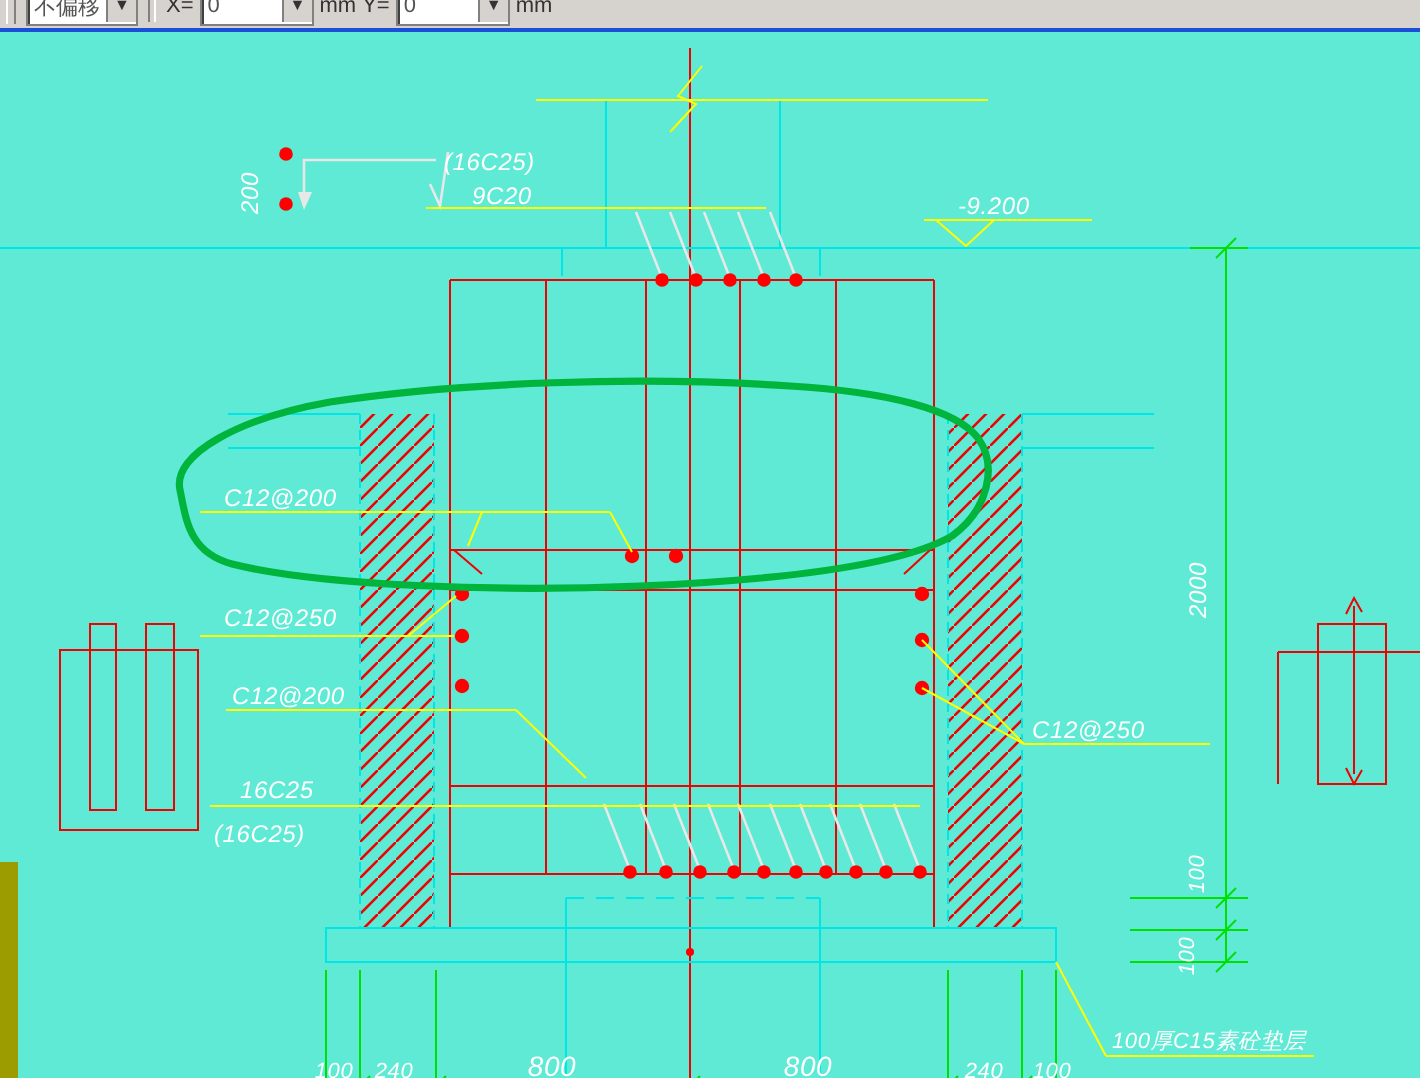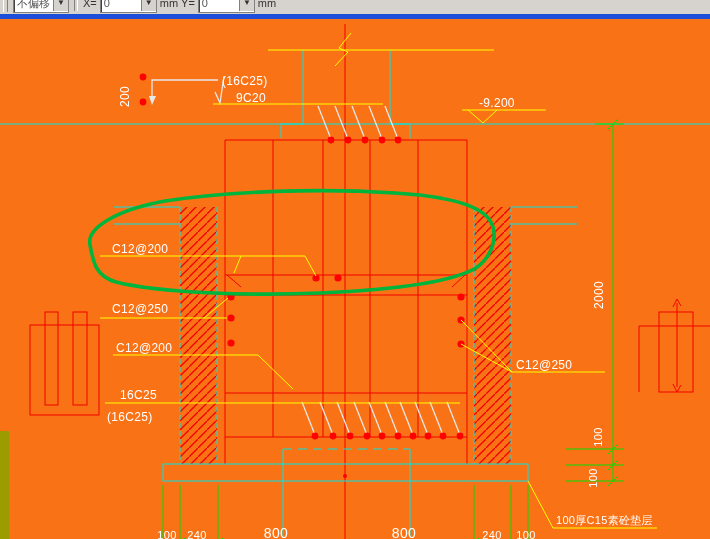--- a/index.html
+++ b/index.html
@@ -1,25 +1,25 @@
 <!DOCTYPE html>
 <html><head>
 <meta charset="utf-8">
 <style>
   html,body{margin:0;padding:0;background:#000;width:710px;height:539px;overflow:hidden;}
   .screen{position:relative;width:710px;height:539px;background:#000;font-family:"Liberation Sans",sans-serif;}
-  .toolbar{position:absolute;left:0;top:0;width:710px;height:14px;background:#d6d3ce;overflow:hidden;border-bottom:5px solid #1d4ed8;z-index:5;}
+  .toolbar{position:absolute;left:0;top:0;width:710px;height:14px;background:#d6d3ce;overflow:hidden;border-bottom:2px solid #1d4ed8;z-index:5;}
   .tb-inner{position:absolute;left:0;top:-8px;height:22px;display:flex;align-items:center;gap:3px;padding-left:3px;}
   .grip{width:3px;height:18px;border-left:1px solid #fff;border-right:1px solid #808080;margin-right:2px;}
   .combo{display:flex;align-items:center;height:18px;background:#fff;border:1px solid #808080;box-shadow:inset 1px 1px 0 #404040;}
   .combo .val{font-size:11px;color:#555;padding:0 3px;white-space:nowrap;}
   .caret{width:14px;height:16px;background:#d6d3ce;border-left:1px solid #808080;color:#333;font-size:8px;line-height:16px;text-align:center;}
   .tlbl{font-size:11px;color:#333;white-space:nowrap;}
   .tsep{width:2px;height:16px;border-left:1px solid #808080;border-right:1px solid #fff;margin:0 2px;}
-  .canvas{position:absolute;left:0;top:14px;width:710px;height:525px;background:#f97316;}
+  .canvas{position:absolute;left:0;top:14px;width:710px;height:525px;background:#5eead4;font-style:italic;}
   svg{display:block;}
   .cy{stroke:#00e5e5;stroke-width:1;fill:none;}
   .cyd{stroke:#00e5e5;stroke-width:1;fill:none;stroke-dasharray:5,3;}
   .rd{stroke:#f00000;stroke-width:1;fill:none;}
   .yl{stroke:#ffff00;stroke-width:1;fill:none;}
   .gr{stroke:#00e000;stroke-width:1;fill:none;}
   .wh{stroke:#e8e8e8;stroke-width:1.3;fill:none;}
   .dot{fill:#ff0000;stroke:none;}
   .t{fill:#ffffff;font-family:"Liberation Sans",sans-serif;font-size:12px;letter-spacing:.3px;}
   .ts{font-size:11px;}

